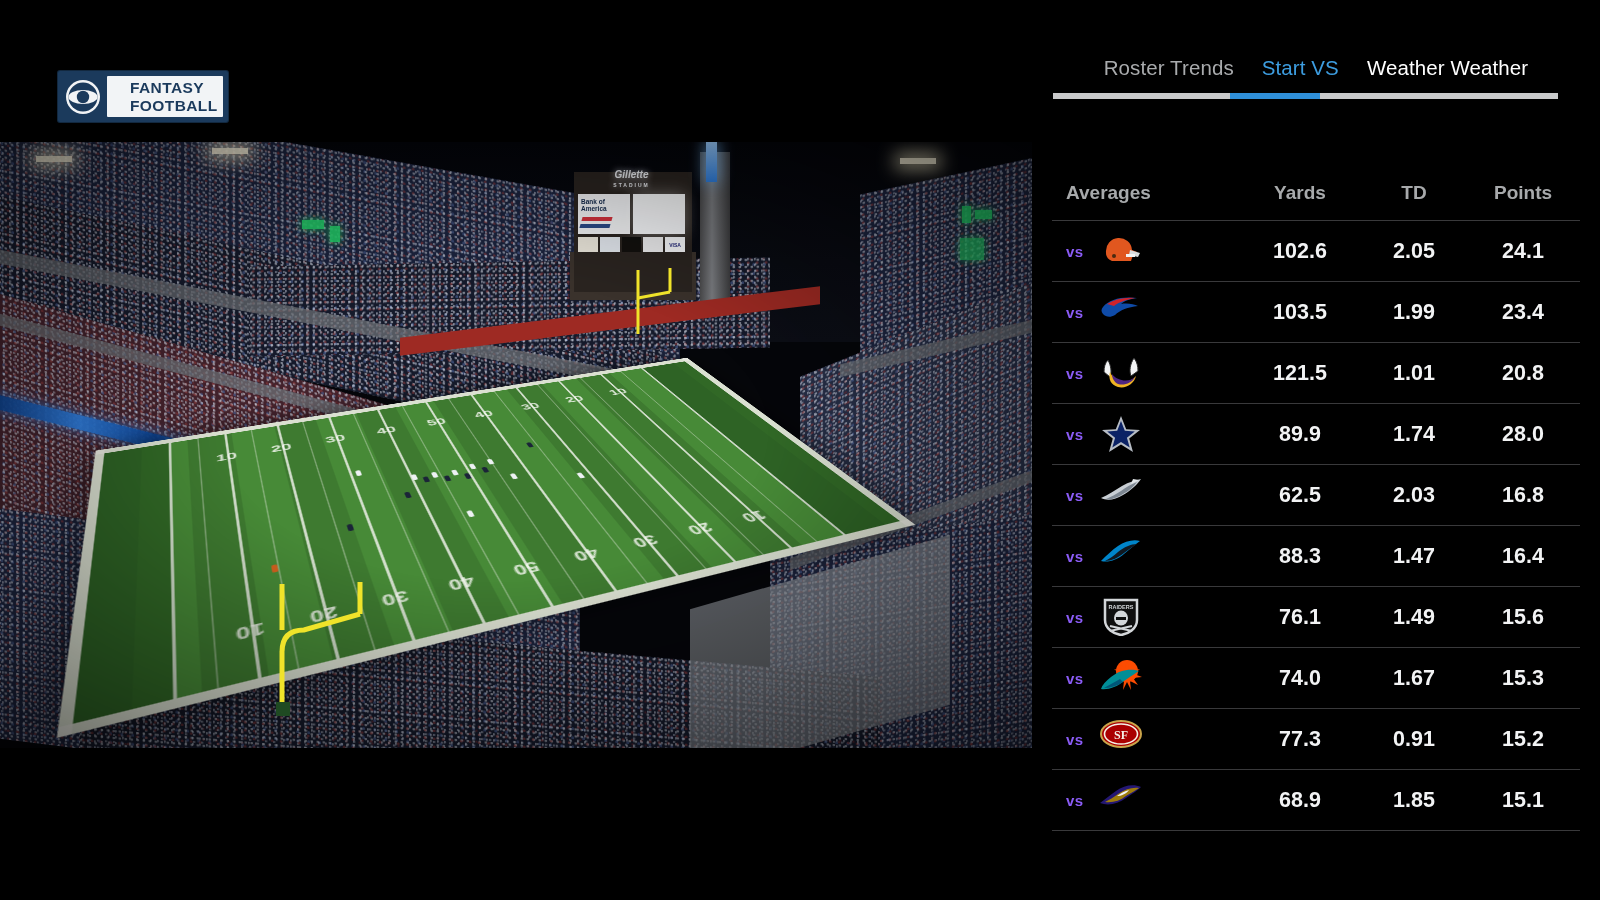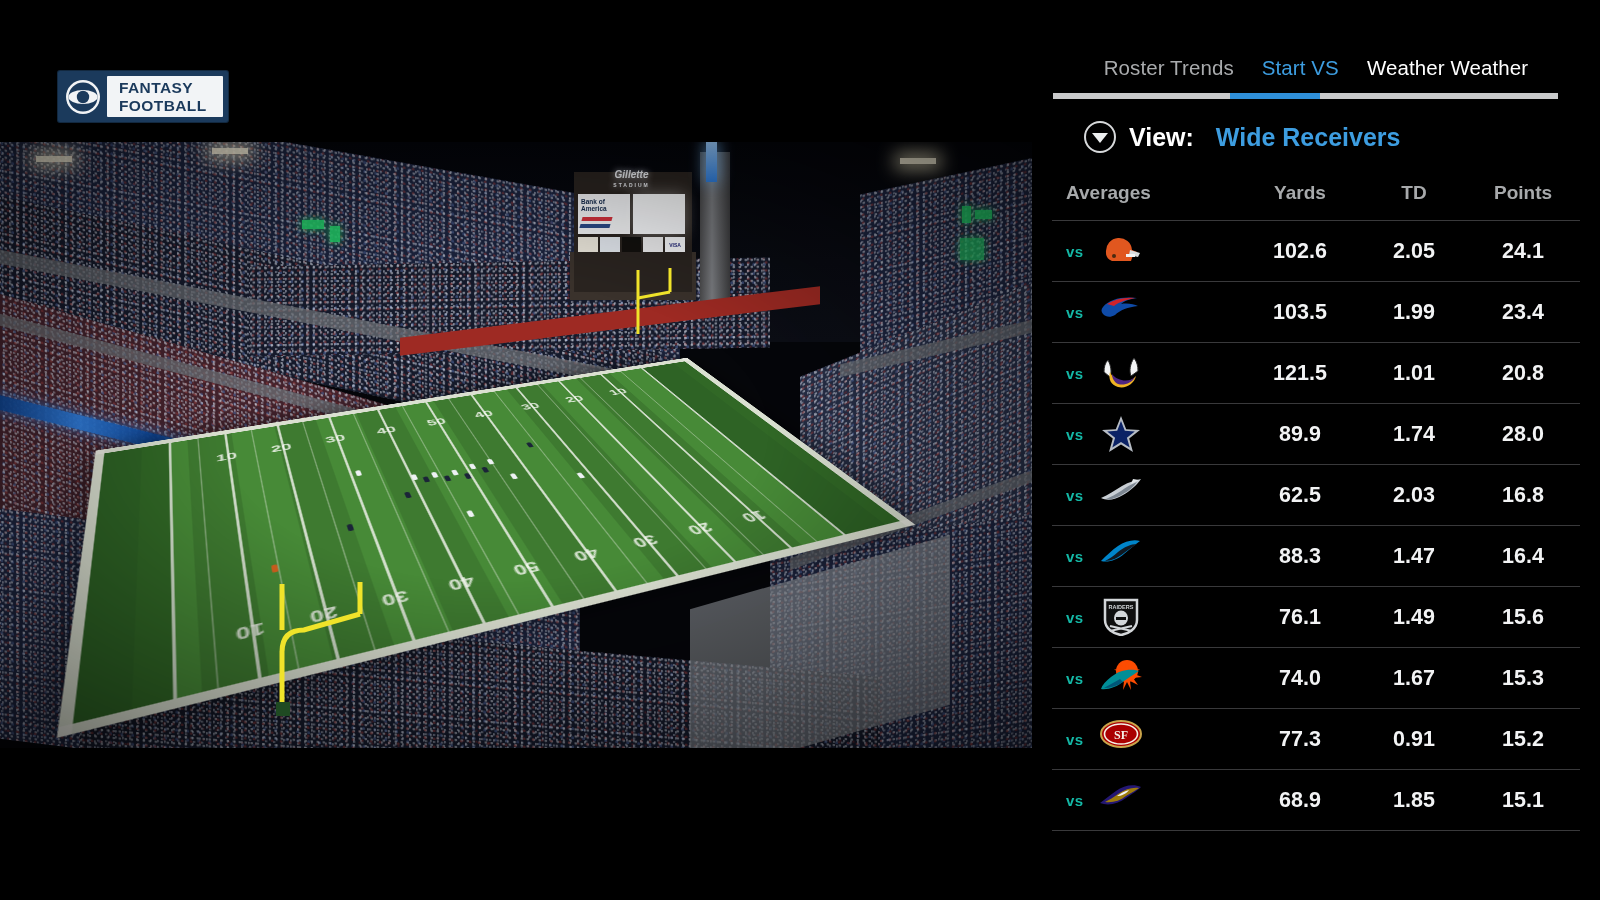--- a/index.html
+++ b/index.html
@@ -31,21 +31,21 @@
     box-shadow:0 0 0 1px #12283f;
   }
   .cbs-eye{
     width:40px; height:40px; flex:0 0 40px;
     display:flex; align-items:center; justify-content:center;
   }
   .cbs-word{
     flex:1; height:41px; background:#f2f4f6;
     margin-left:4px; border-radius:1px;
     display:flex; flex-direction:column; justify-content:center;
-    padding-left:12px;
+    padding-left:23px;
   }
   .cbs-word span{
     display:block; color:#1b3a5c;
     font-weight:bold; font-size:15.5px; line-height:18px;
     letter-spacing:.4px;
   }
 
   .stadium{
     position:absolute; left:0; top:142px; width:1032px; height:606px;
     overflow:hidden; background:#05060a;
@@ -248,21 +248,21 @@
   }
   table.stats th.c-team{ text-align:left; padding-left:14px; }
   table.stats td{
     border-top:1px solid #39393b;
     height:61px; text-align:center;
     font-size:21.5px; font-weight:bold; color:#f2f3f4;
   }
   table.stats tr:last-child td{ border-bottom:1px solid #39393b; }
   td.c-team{ text-align:left; padding-left:14px; }
   .vsbox{ display:flex; align-items:center; gap:15px; }
-  .vs{ font-size:15px; font-weight:bold; color:#14b8a6; letter-spacing:.3px; }
+  .vs{ font-size:15px; font-weight:bold; color:#8b5cf6; letter-spacing:.3px; }
   .logo{ width:46px; height:38px; display:flex; align-items:flex-start; justify-content:center; }
   .pts{ color:#1faf28; font-weight:bold; }
   .w-team{ width:186px; } .w-yds{ width:124px; } .w-td{ width:104px; } .w-pts{ width:114px; }
 </style>
 </head>
 <body>
 
 <div class="app">
 
   <div class="video-pane">
@@ -434,27 +434,20 @@
 
     <div class="tabs">
       <div class="tab dim">Roster Trends</div>
       <div class="tab active">Start VS</div>
       <div class="tab bright">Weather Weather</div>
     </div>
     <div class="tabrule">
       <div class="sel"></div>
     </div>
 
-    <div class="viewrow">
-      <div class="chev">
-          <i></i>
-        </div>
-      <div class="viewlabel">View:</div>
-      <div class="viewvalue">Wide Receivers</div>
-    </div>
 
     <table class="stats">
       <thead>
         <tr>
           <th class="c-team w-team">Averages</th>
           <th class="w-yds">Yards</th>
           <th class="w-td">TD</th>
           <th class="w-pts">Points</th>
         </tr>
       </thead>

